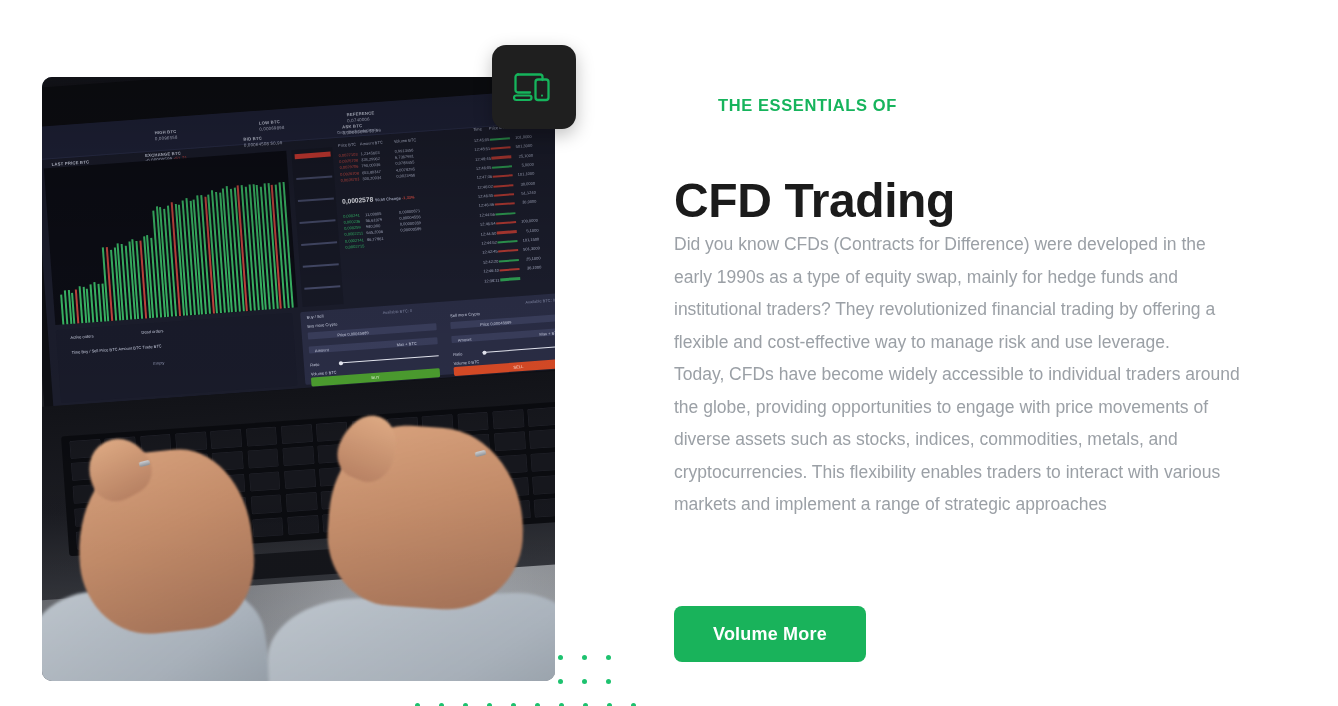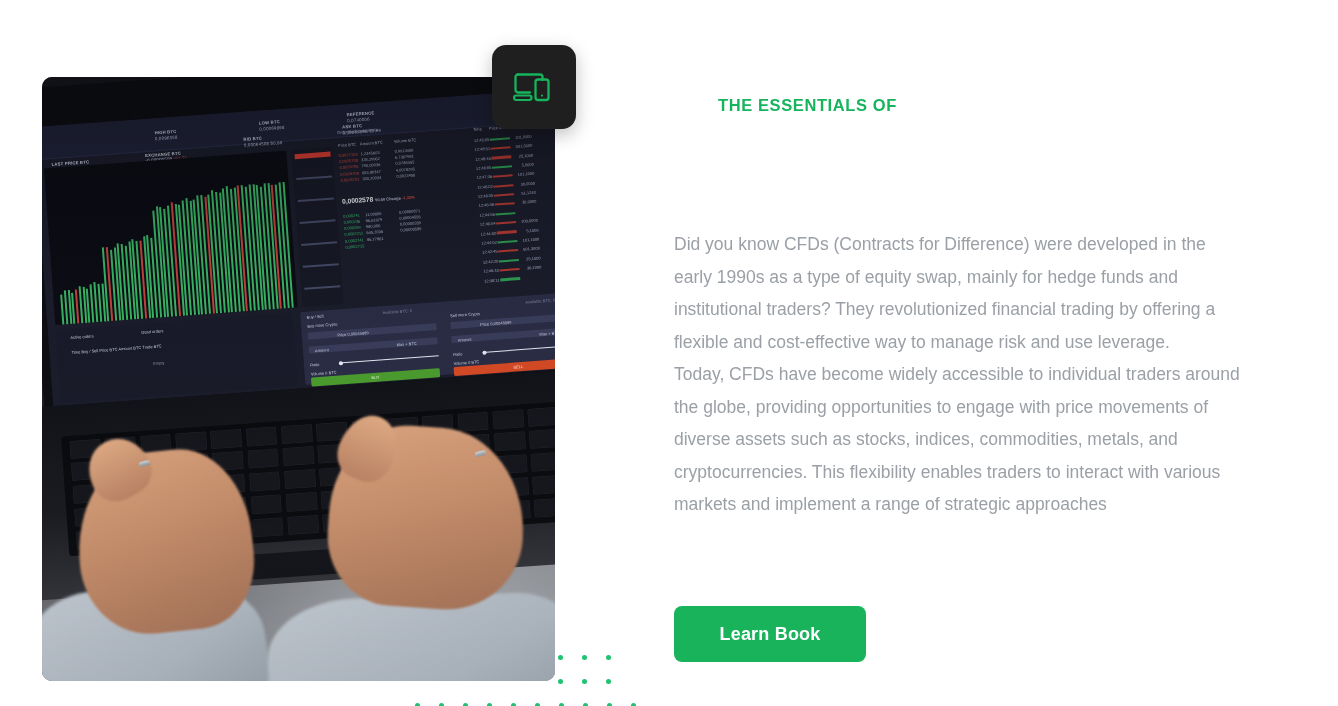--- a/index.html
+++ b/index.html
@@ -636,22 +636,23 @@
           <circle cx="29" cy="26.6" r="1.05" fill="#16b45c"></circle>
         </svg>
       </span>
     </div>
   </div>
 
   <div class="text-col">
 
     <div class="eyebrow">THE ESSENTIALS OF</div>
 
+    <h1 class="title">CFD Trading</h1>
 
     <div class="body-copy">
       <p>Did you know CFDs (Contracts for Difference) were developed in the early 1990s as a type of equity swap, mainly for hedge funds and institutional traders? They revolutionized financial trading by offering a flexible and cost-effective way to manage risk and use leverage.</p>
       <p>Today, CFDs have become widely accessible to individual traders around the globe, providing opportunities to engage with price movements of diverse assets such as stocks, indices, commodities, metals, and cryptocurrencies. This flexibility enables traders to interact with various markets and implement a range of strategic approaches</p>
     </div>
 
-    <button class="cta">Learn Book</button>
+    <button class="cta">Volume More</button>
   </div>
 
 </div>
 
 </body></html>

